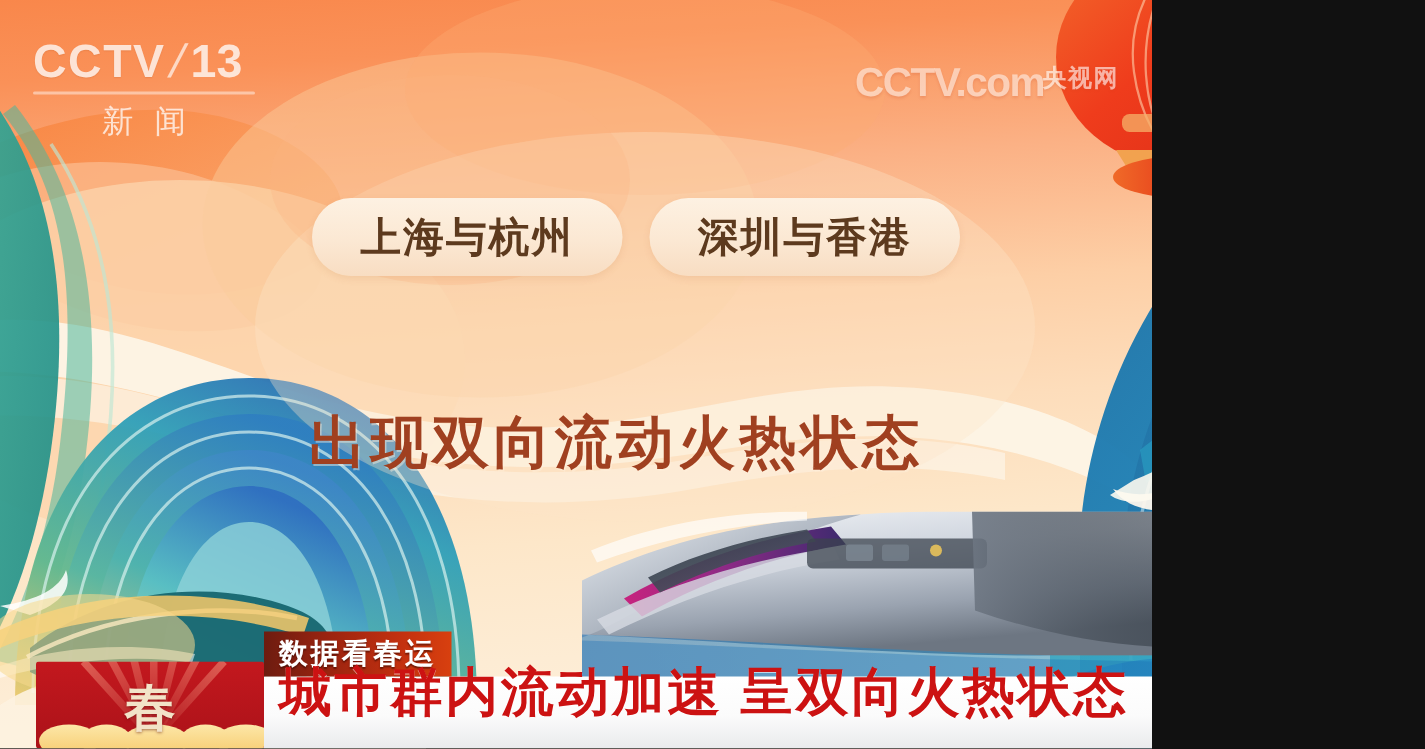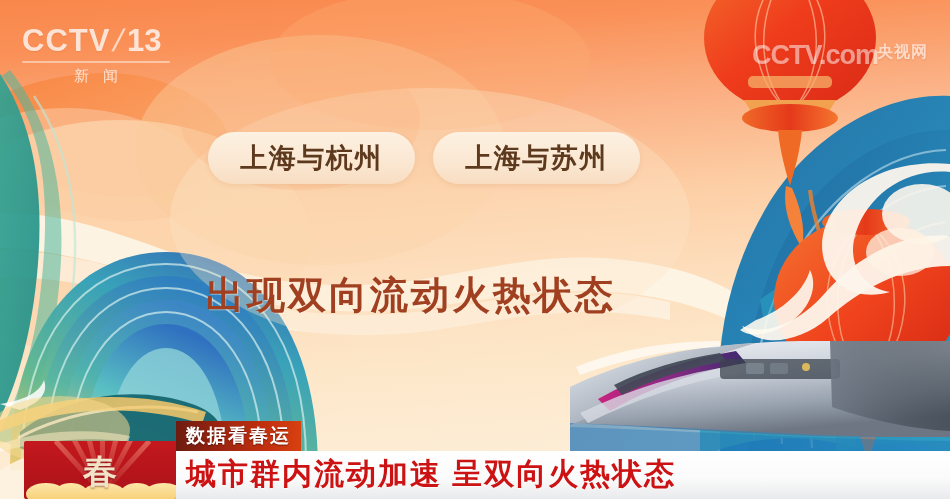--- a/index.html
+++ b/index.html
@@ -1,20 +1,20 @@
 <!DOCTYPE html>
 <html lang="zh"><head>
 <meta charset="utf-8">
 <title>CCTV-13 News Graphic</title>
 <style>
   html,body{margin:0;padding:0;background:#111;}
   *{box-sizing:border-box;}
   #stage{
     position:relative;
-    width:950px;height:499px;
+    width:768px;height:499px;
     overflow:hidden;
     font-family:"Liberation Sans","DejaVu Sans",sans-serif;
     background:linear-gradient(176deg,#f9874b 0%,#fa9158 10%,#fbb185 26%,#fdcfa6 42%,#fdddbb 56%,#fde7c9 70%,#fdecd4 84%,#fdf0dc 100%);
   }
 
   
   .bg{position:absolute;inset:0;overflow:hidden;}
   .bg svg{position:absolute;inset:0;width:950px;height:499px;display:block;}
 
   
@@ -41,21 +41,21 @@
   #logo .num{
     font-size:31px;font-weight:700;color:rgba(255,255,255,.93);
     letter-spacing:0px;
   }
   #logo .underline{
     width:148px;height:2px;margin-top:1px;
     background:rgba(255,255,255,.55);border-radius:2px;
   }
   #logo .row2{
     margin-top:4px;
-    font-size:15px;letter-spacing:14px;
+    font-size:21px;letter-spacing:14px;
     color:rgba(255,255,255,.9);
     text-align:center;padding-left:12px;
     font-weight:500;
   }
 
   
   #watermark{
     position:absolute;right:18px;top:26px;
     width:180px;height:48px;
     opacity:.6;pointer-events:none;
@@ -143,22 +143,22 @@
     text-shadow:0 1px 1px rgba(60,10,0,.6);
     text-align:center;
   }
 
   #headline-band{
     position:absolute;left:176px;bottom:0;
     width:774px;height:48px;
     background:linear-gradient(180deg,#ffffff 0%,#fbfbfb 55%,#e9eaec 100%);
   }
   #headline{
-    position:absolute;left:186px;bottom:4px;
-    font-size:30px;font-weight:700;letter-spacing:2px;
+    position:absolute;left:186px;bottom:14px;
+    font-size:35px;font-weight:700;letter-spacing:2px;
     color:#cc1212;
     font-family:"Liberation Sans","DejaVu Sans",sans-serif;
     white-space:nowrap;
     text-shadow:0 1px 0 rgba(255,255,255,.6);
   }
 
   
   #train{
     position:absolute;right:0;bottom:46px;
     width:380px;height:112px;
@@ -344,21 +344,21 @@
     <div class="row2">新闻</div>
   </div>
 
   <div id="watermark">
     <span class="wm-cn">央视网</span>
     <span class="wm-en">CCTV.com</span>
   </div>
 
   <div id="pills">
     <div class="pill">上海与杭州</div>
-    <div class="pill">上海与苏州</div>
+    <div class="pill">深圳与香港</div>
   </div>
 
   <div id="slogan">出现双向流动火热状态</div>
 
   <svg id="train" viewBox="0 0 380 112" preserveAspectRatio="none">
     <defs>
       <linearGradient id="gTrainBody" x1="0" y1="0" x2="0.35" y2="1">
         <stop offset="0" stop-color="#f2f4f7"></stop>
         <stop offset="0.4" stop-color="#cfd5de"></stop>
         <stop offset="0.75" stop-color="#9aa3b0"></stop>

